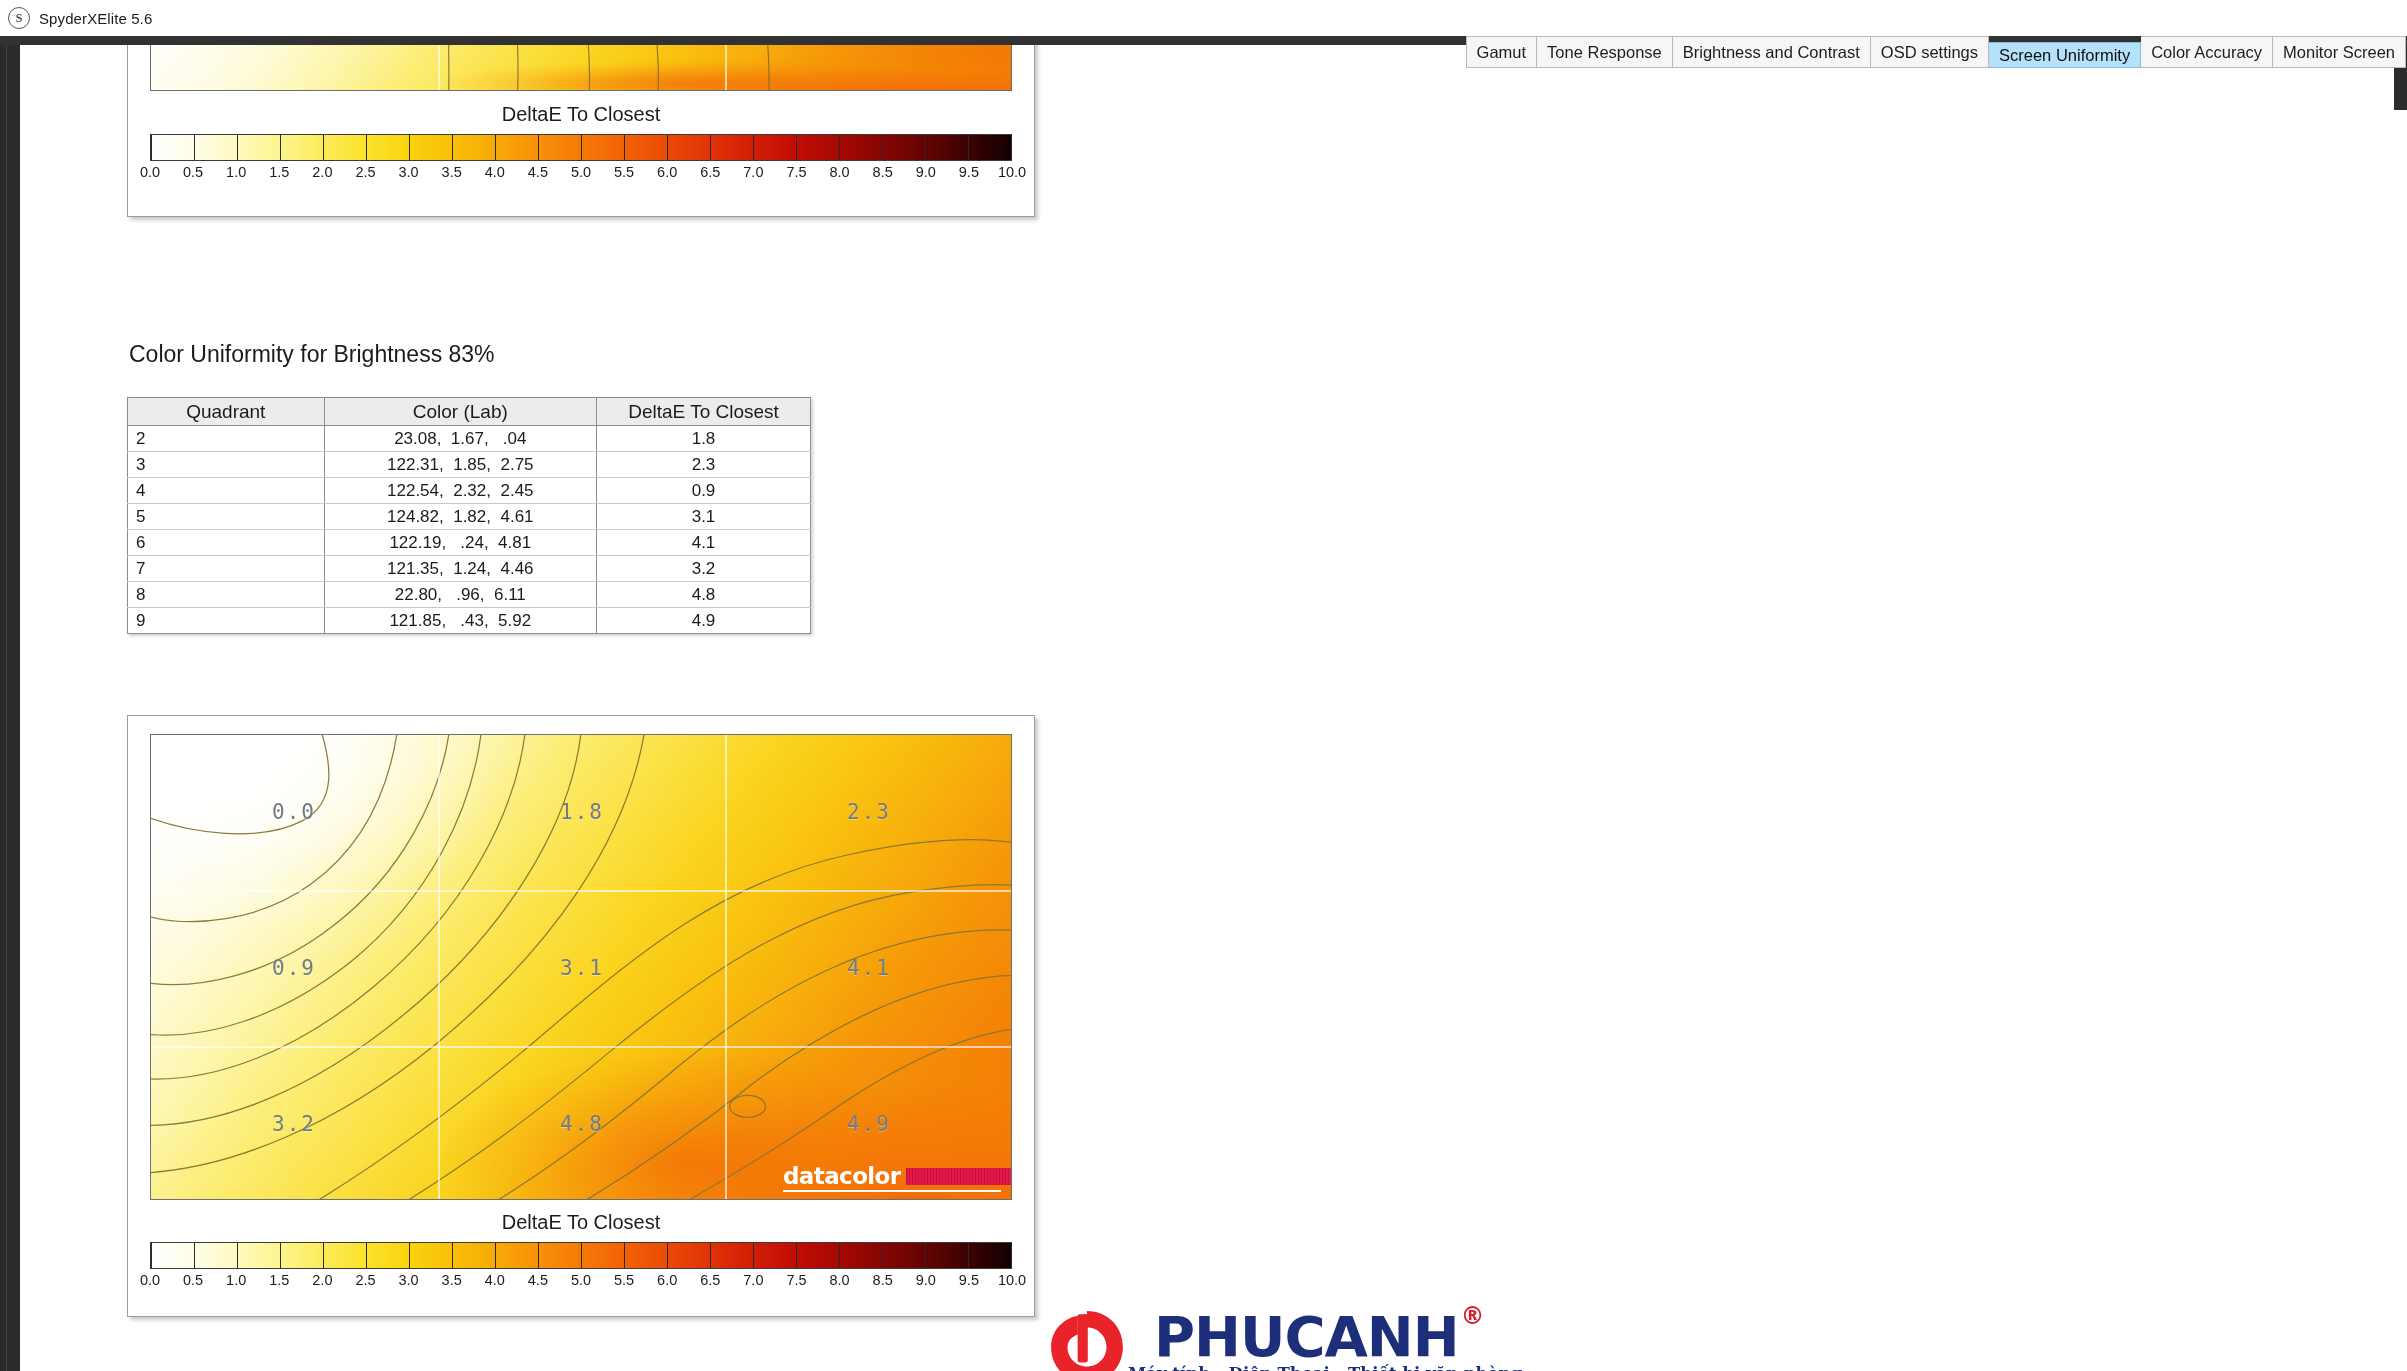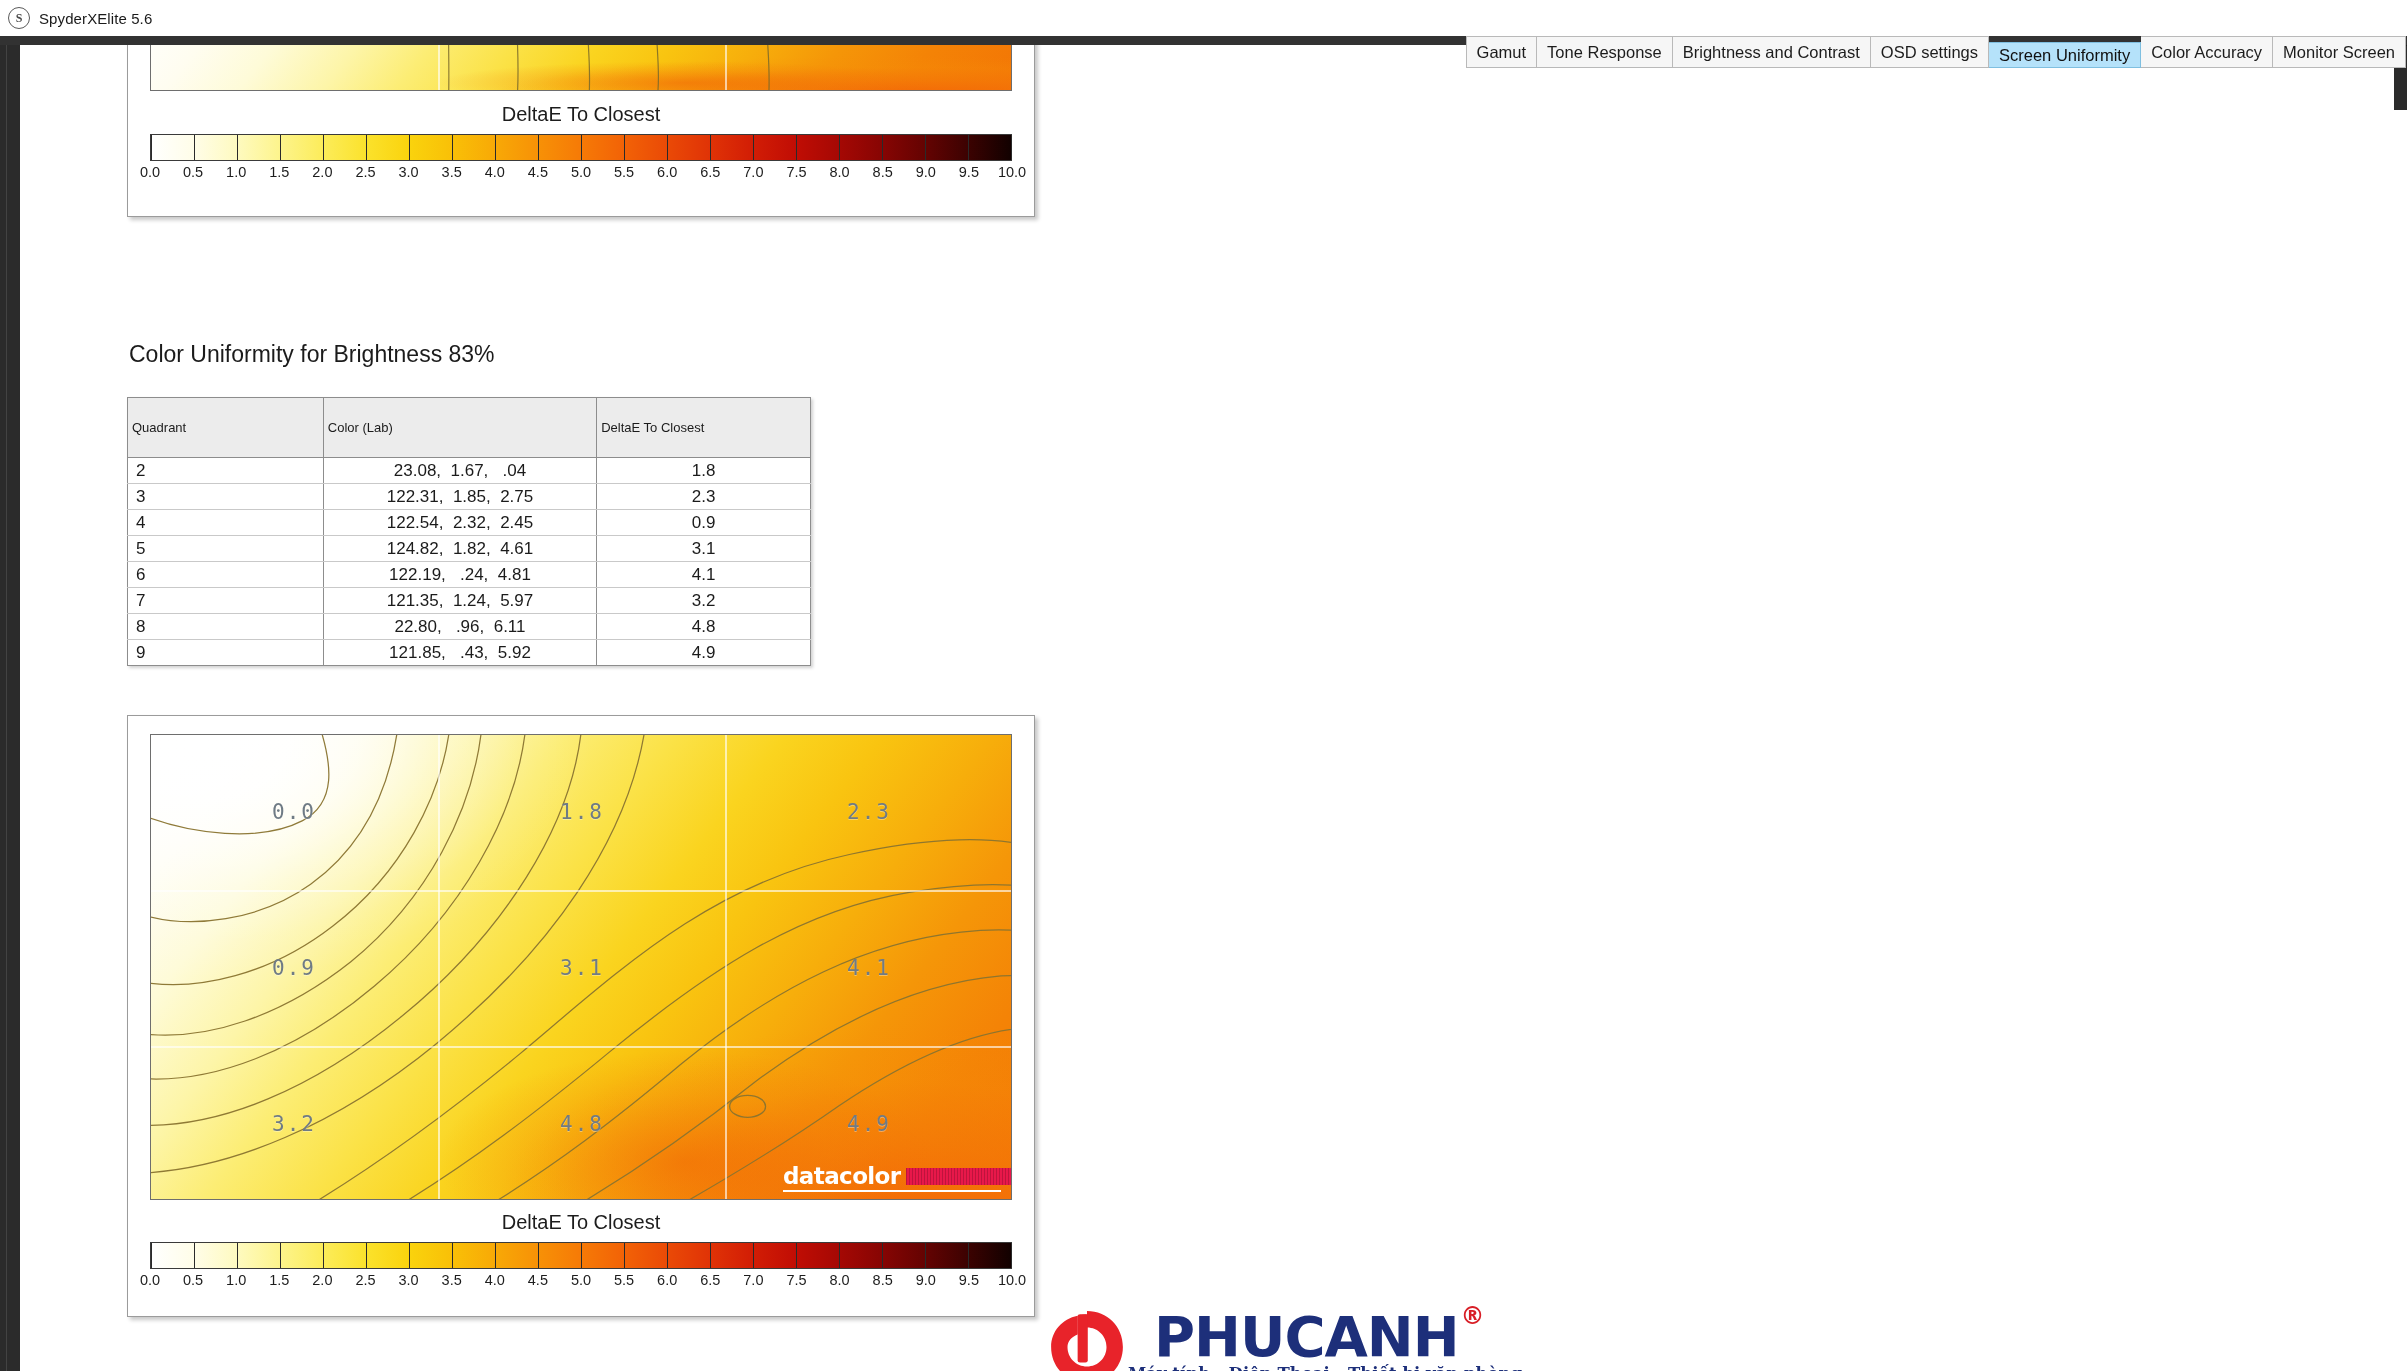--- a/index.html
+++ b/index.html
@@ -211,23 +211,23 @@
     border-collapse: collapse;
     border: 1px solid #8d8d8d;
     background: #ffffff;
     box-shadow: 2px 2px 3px rgba(0,0,0,.18);
     font-family: "Liberation Sans", sans-serif;
   }
   #uniformity-table th {
     background: #ececec;
     border: 1px solid #8d8d8d;
     font-weight: normal;
-    font-size: 13px; color: #1b1b1b;
-    height: 27px; padding: 16px 4px;
-    text-align: left;
+    font-size: 19px; color: #1b1b1b;
+    height: 27px; padding: 0 4px;
+    text-align: center;
   }
   #uniformity-table td {
     border-left: 1px solid #8d8d8d;
     border-right: 1px solid #8d8d8d;
     border-bottom: 1px solid #c9c9c9;
     font-size: 17px; color: #1b1b1b;
     height: 25px; padding: 0 8px;
     white-space: pre;
   }
   #uniformity-table td.c-quad { text-align: left; }
@@ -409,21 +409,21 @@
             <td class="c-lab">124.82,  1.82,  4.61</td>
             <td class="c-de">3.1</td>
           </tr>
           <tr>
             <td class="c-quad">6</td>
             <td class="c-lab">122.19,   .24,  4.81</td>
             <td class="c-de">4.1</td>
           </tr>
           <tr>
             <td class="c-quad">7</td>
-            <td class="c-lab">121.35,  1.24,  5.97</td>
+            <td class="c-lab">121.35,  1.24,  4.46</td>
             <td class="c-de">3.2</td>
           </tr>
           <tr>
             <td class="c-quad">8</td>
             <td class="c-lab">22.80,   .96,  6.11</td>
             <td class="c-de">4.8</td>
           </tr>
           <tr>
             <td class="c-quad">9</td>
             <td class="c-lab">121.85,   .43,  5.92</td>

